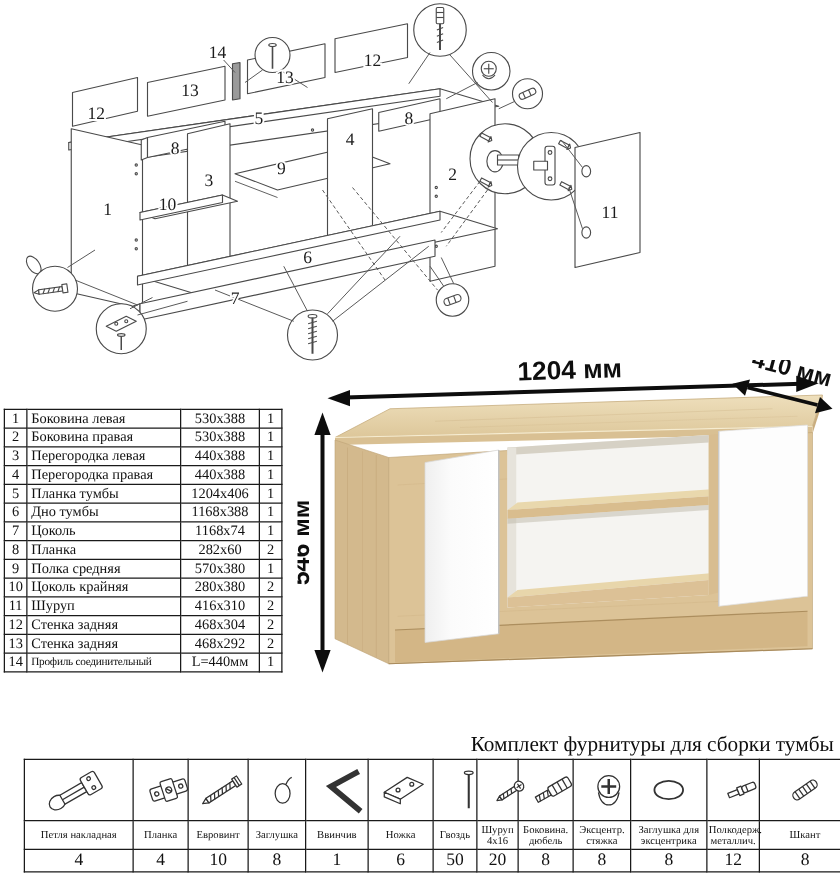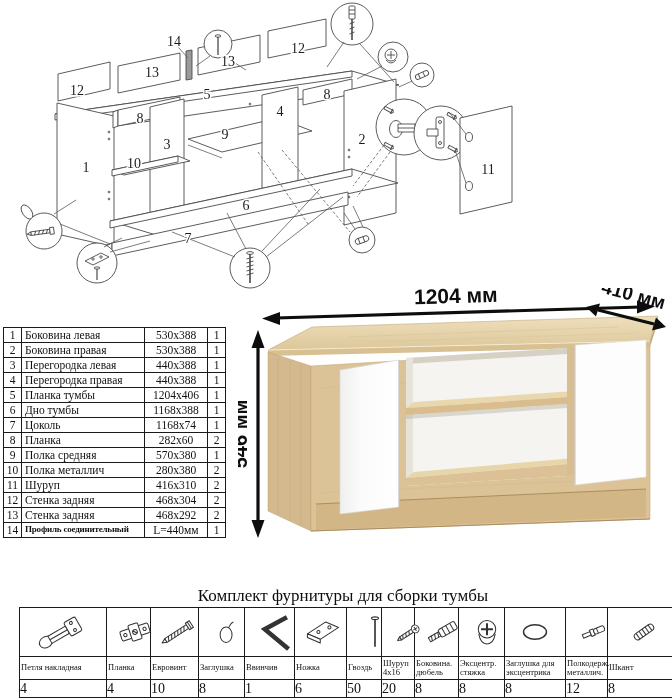--- a/index.html
+++ b/index.html
@@ -14,32 +14,32 @@
 
   
   table.parts{position:absolute;left:3px;top:327px;width:212px;border-collapse:collapse;
               table-layout:fixed;font:11.5px "Liberation Serif",serif;}
   table.parts td{border:1px solid #1a1a1a;height:14px;padding:0 1px;line-height:1.05;
                  overflow:hidden;white-space:nowrap;}
   table.parts td.c-num{width:15px;text-align:center;}
   table.parts td.c-name{width:118px;text-align:left;padding-left:3px;}
   table.parts td.c-size{width:60px;text-align:center;margin-left:40px;}
   table.parts td.c-qty{width:15px;text-align:center;}
-  table.parts td.small{font-size:9px;letter-spacing:-0.2px;font-weight:bold;}
+  table.parts td.small{font-size:9px;letter-spacing:-0.2px;}
 
   
   #product{position:absolute;left:238px;top:288px;}
   .dim-label{font-family:"Liberation Sans",sans-serif;font-weight:bold;fill:#0e0e0e;}
 
   
-  .kit-title{position:absolute;left:19px;top:586px;width:648px;text-align:center;
+  .kit-title{position:absolute;left:19px;top:586px;width:648px;text-align:right;
              font:17px "Liberation Serif",serif;color:#0d0d0d;}
   table.kit{position:absolute;left:19px;top:607px;width:648px;border-collapse:collapse;
             table-layout:fixed;font-family:"Liberation Serif",serif;}
-  table.kit td{border:1px solid #1a1a1a;text-align:left;vertical-align:middle;padding:0;}
+  table.kit td{border:1px solid #1a1a1a;text-align:center;vertical-align:middle;padding:0;}
   table.kit tr.icons td{height:48px;}
   table.kit tr.names td{height:22px;font-size:8.5px;line-height:1.1;padding:0 1px;}
   table.kit tr.qtys td{height:17px;font-size:14px;}
   .kit-ic{display:block;margin:0 auto;}
 </style>
 </head>
 <body>
 
 <div class="page">
 
@@ -331,21 +331,21 @@
           <td class="c-qty">2</td>
         </tr>
         <tr>
           <td class="c-num">9</td>
           <td class="c-name">Полка средняя</td>
           <td class="c-size">570x380</td>
           <td class="c-qty">1</td>
         </tr>
         <tr>
           <td class="c-num">10</td>
-          <td class="c-name">Полка металлич</td>
+          <td class="c-name">Цоколь крайняя</td>
           <td class="c-size">280x380</td>
           <td class="c-qty">2</td>
         </tr>
         <tr>
           <td class="c-num">11</td>
           <td class="c-name">Шуруп</td>
           <td class="c-size">416x310</td>
           <td class="c-qty">2</td>
         </tr>
         <tr>

